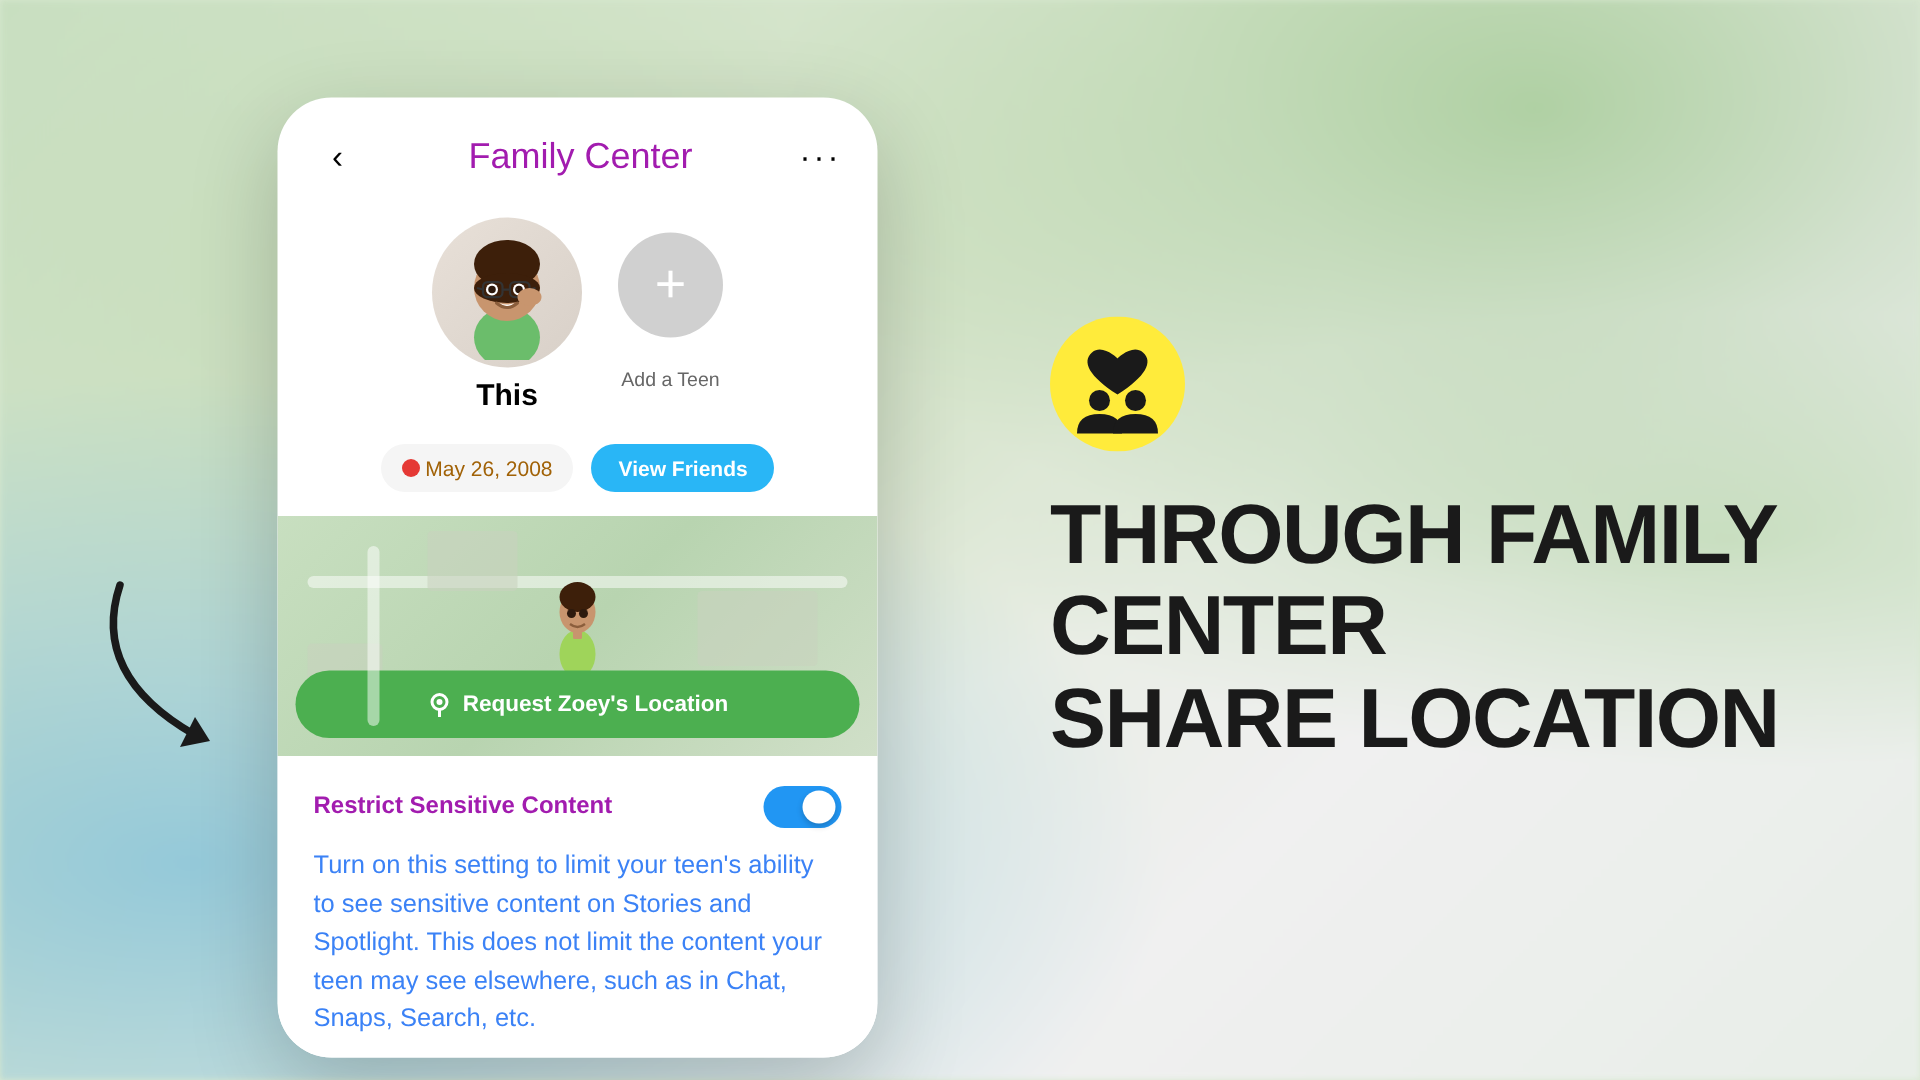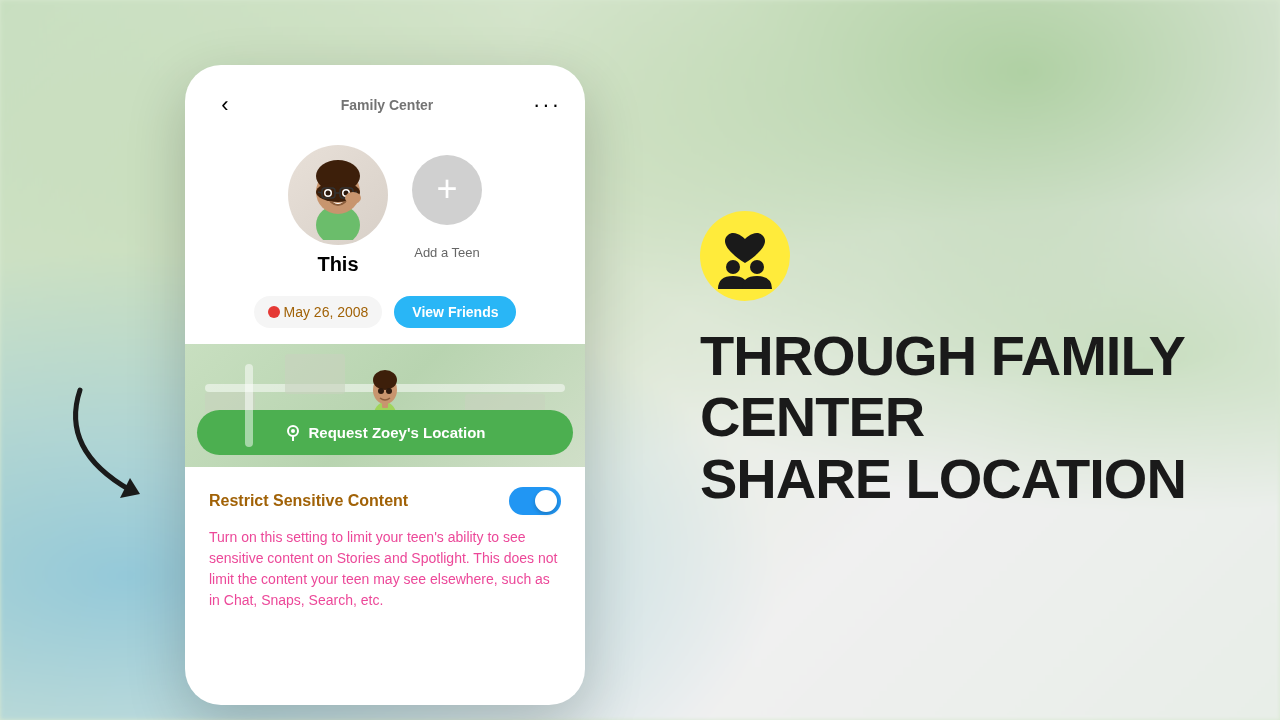--- a/index.html
+++ b/index.html
@@ -58,23 +58,23 @@
       color: #000;
       cursor: pointer;
       width: 32px;
       height: 32px;
       display: flex;
       align-items: center;
       justify-content: center;
     }
 
     .phone-title {
-      font-size: 14px;
-      font-weight: 700;
-      color: #737373;
+      font-size: 24px;
+      font-weight: 400;
+      color: #a21caf;
     }
 
     .more-btn {
       font-size: 22px;
       color: #000;
       cursor: pointer;
       letter-spacing: 2px;
     }
 
     
@@ -179,21 +179,21 @@
       padding: 8px 18px;
       font-size: 14px;
       font-weight: 600;
       cursor: pointer;
       text-align: center;
     }
 
     
     .map-area {
       margin: 0 0;
-      height: 123px;
+      height: 160px;
       background: linear-gradient(135deg, #c8dfc0 0%, #b8d4b0 50%, #d0dfc8 100%);
       position: relative;
       overflow: hidden;
     }
 
     
     .map-area::before {
       content: '';
       position: absolute;
       top: 40px;
@@ -254,21 +254,21 @@
     .restrict-header {
       display: flex;
       align-items: center;
       justify-content: space-between;
       margin-bottom: 12px;
     }
 
     .restrict-title {
       font-size: 16px;
       font-weight: 700;
-      color: #a16207;
+      color: #a21caf;
     }
 
     .toggle {
       width: 52px;
       height: 28px;
       background: #2196f3;
       border-radius: 14px;
       position: relative;
       cursor: pointer;
     }
@@ -279,22 +279,22 @@
       top: 3px;
       right: 4px;
       width: 22px;
       height: 22px;
       background: #fff;
       border-radius: 50%;
       box-shadow: 0 2px 4px rgba(0,0,0,0.2);
     }
 
     .restrict-desc {
-      font-size: 14px;
-      color: #ec4899;
+      font-size: 17px;
+      color: #3b82f6;
       line-height: 1.5;
     }
 
     
     .right-panel {
       position: absolute;
       right: 0;
       top: 0;
       width: 660px;
       height: 720px;

